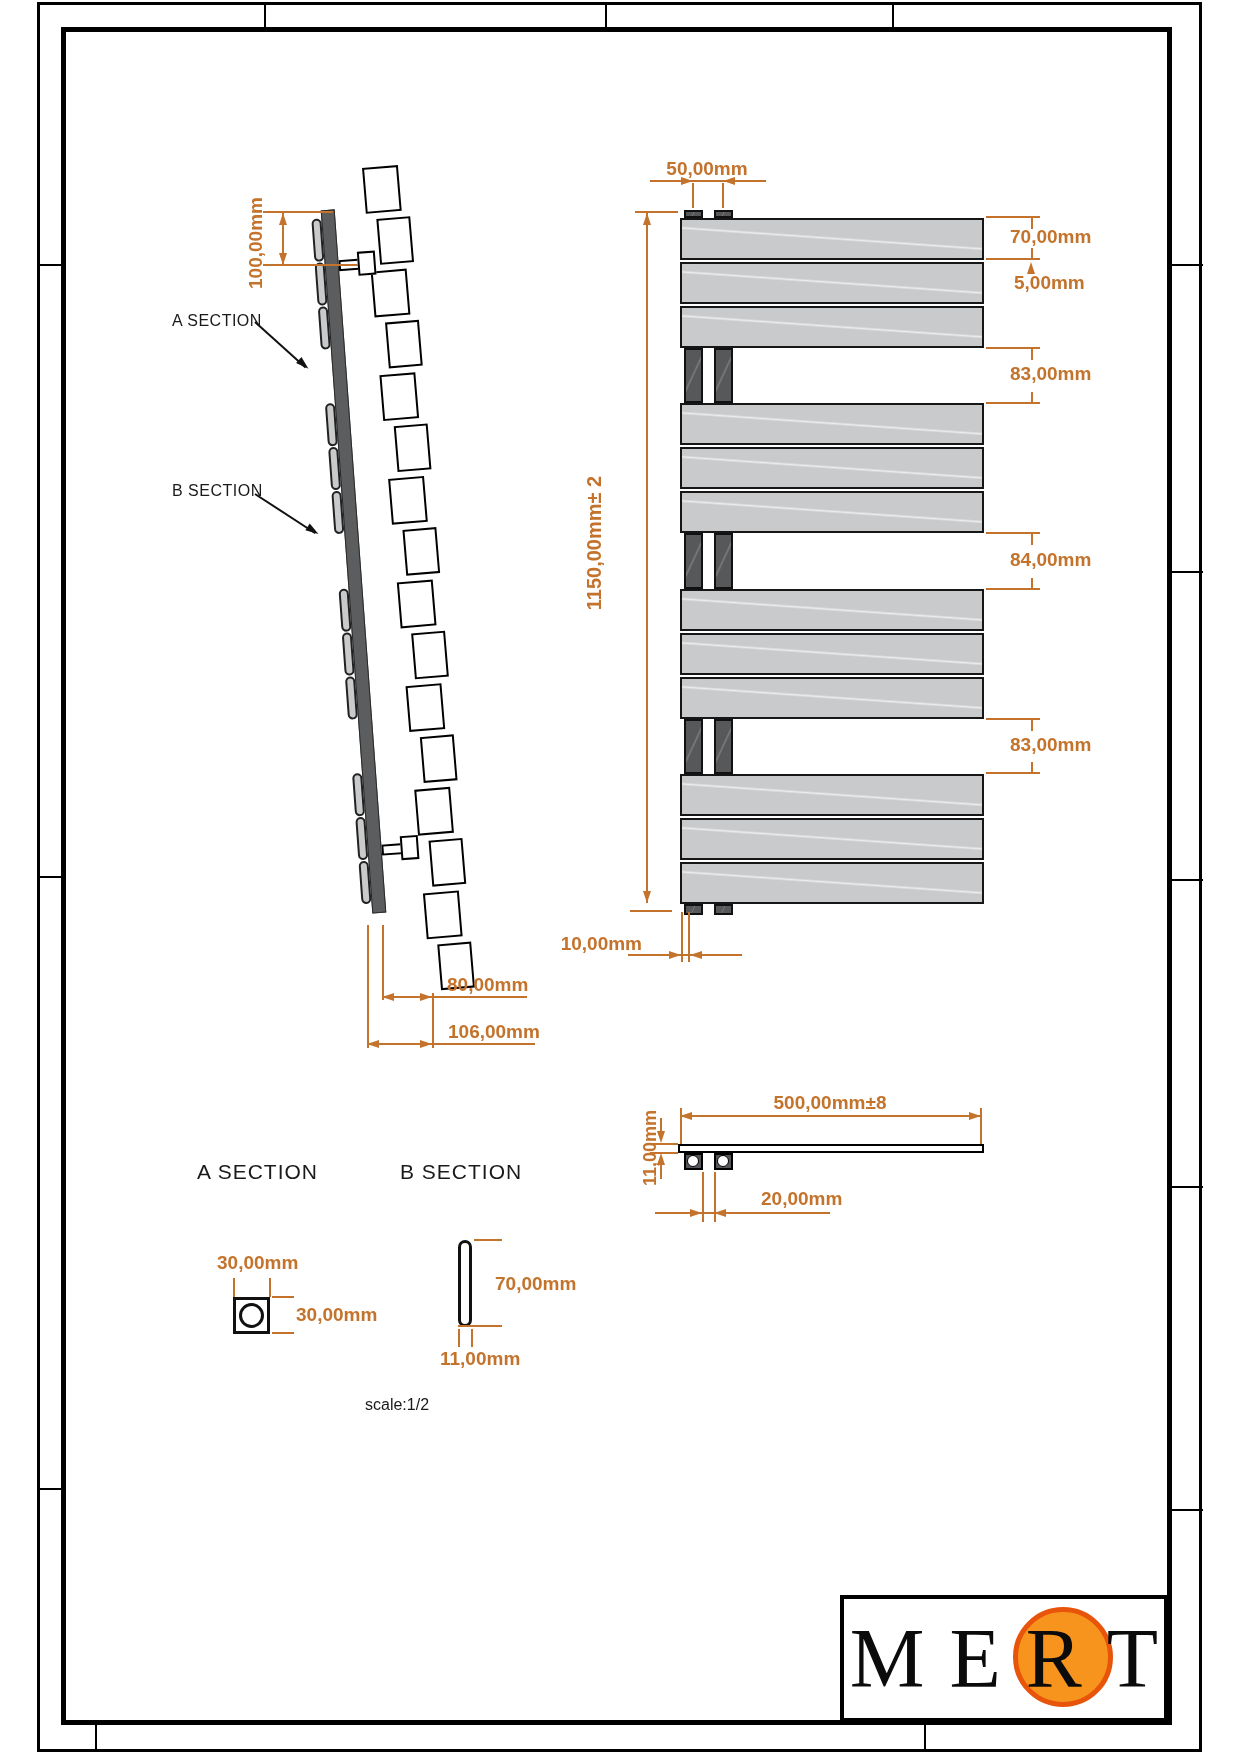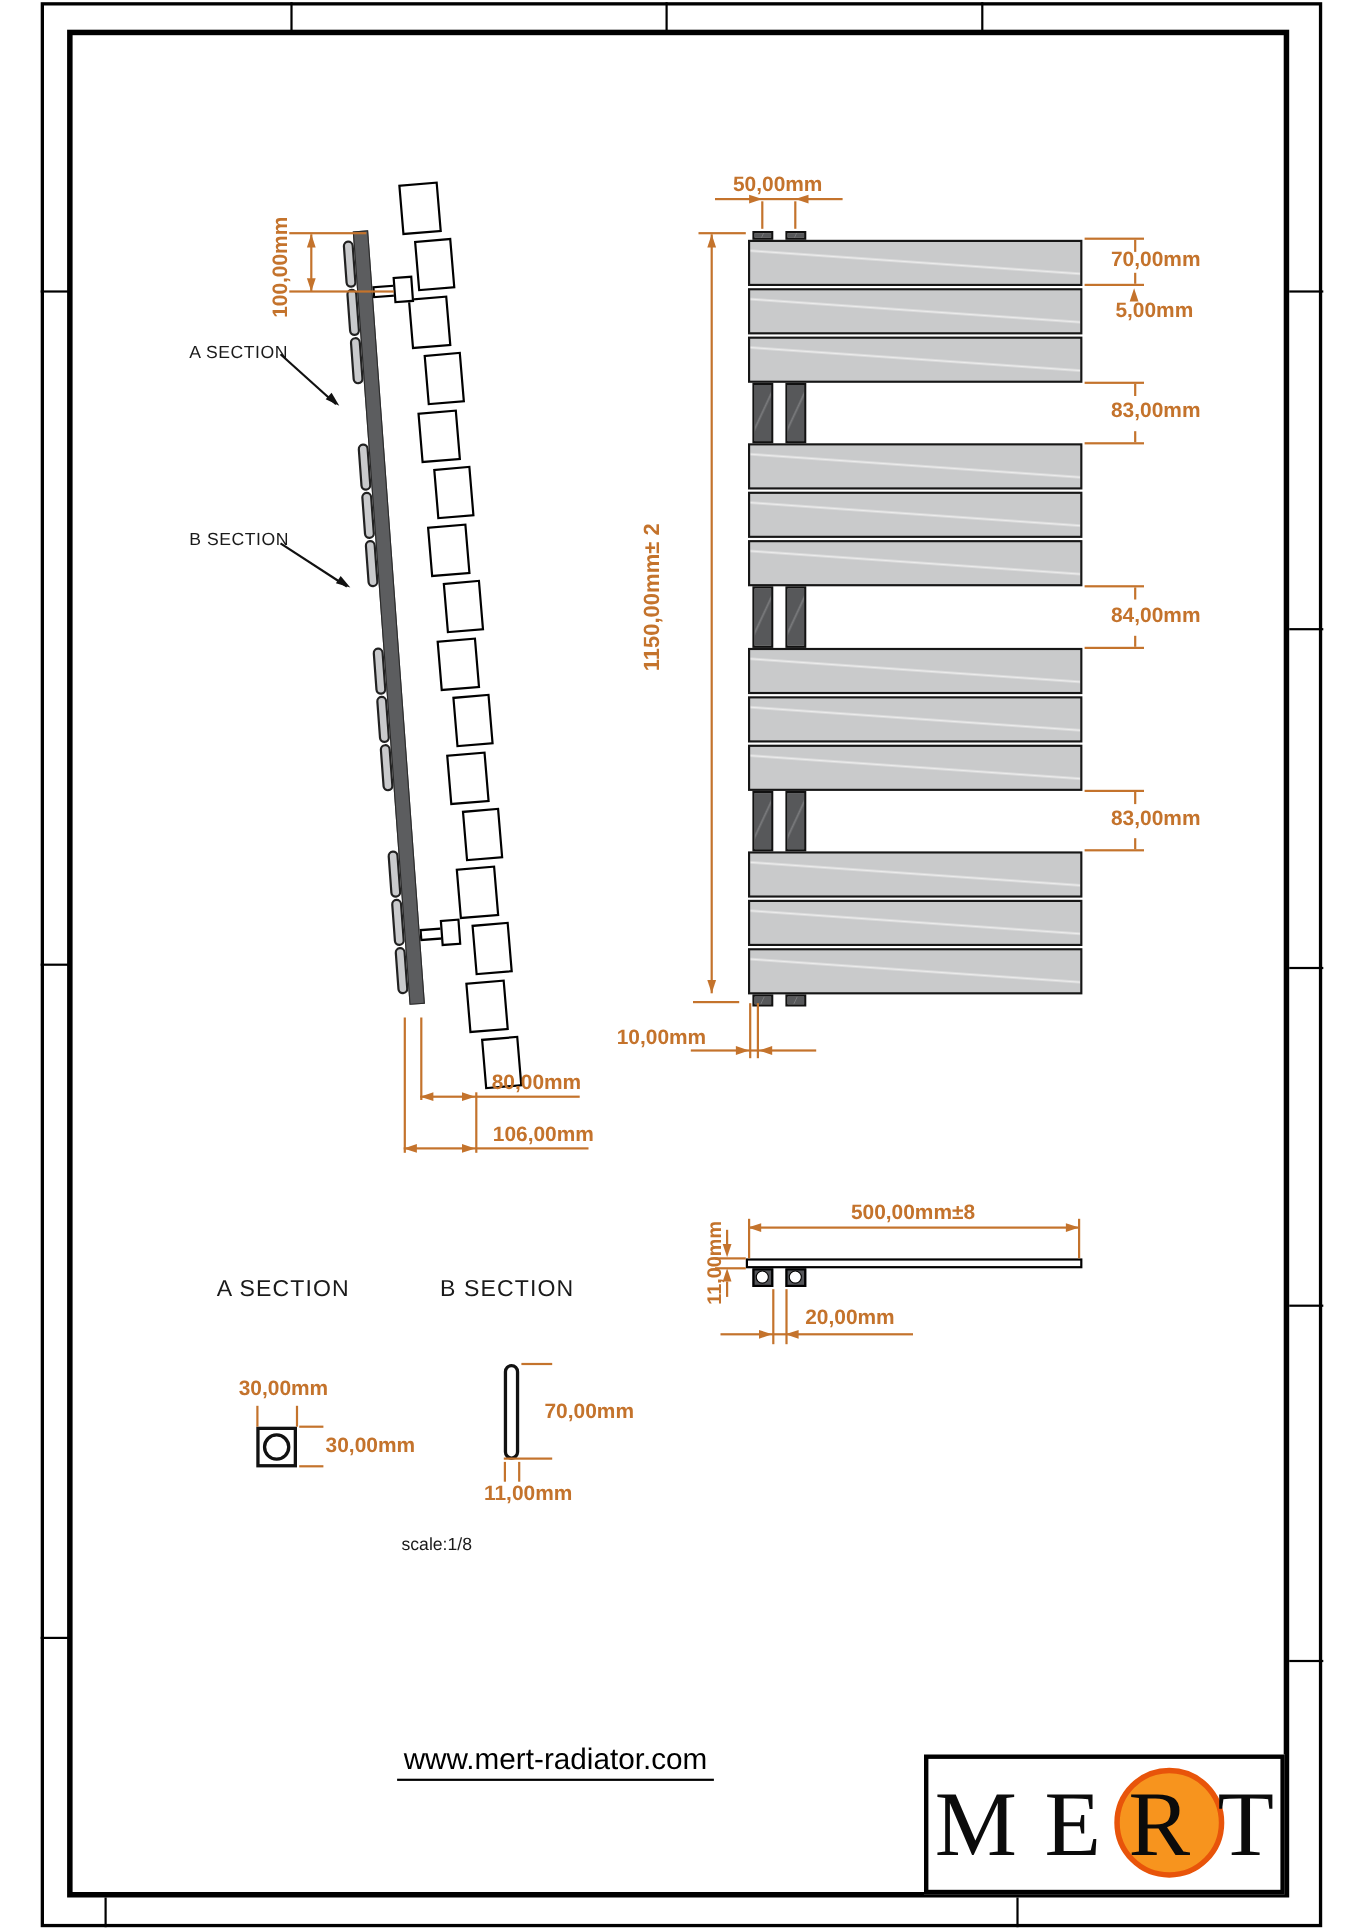--- a/index.html
+++ b/index.html
@@ -231,21 +231,21 @@
   <div class="dl" style="left:980px;top:1108px;width:2px;height:36px"></div>
 
   <div class="dimtxt vtext abs" style="left:650px;top:1148px;font-size:18px">11,00mm</div>
   <div class="dl" style="left:660px;top:1118px;width:2px;height:14px"></div>
   <div class="ar ar-d" style="left:657px;top:1131px"></div>
   <div class="ar ar-u" style="left:657px;top:1153px"></div>
   <div class="dl" style="left:660px;top:1165px;width:2px;height:14px"></div>
   <div class="dl" style="left:650px;top:1143px;width:28px;height:2px"></div>
   <div class="dl" style="left:650px;top:1152px;width:28px;height:2px"></div>
 
-  <div class="dimtxt" style="left:732px;top:1188px">20,00mm</div>
+  <div class="dimtxt" style="left:761px;top:1188px">20,00mm</div>
   <div class="dl" style="left:702px;top:1172px;width:2px;height:50px"></div>
   <div class="dl" style="left:714px;top:1172px;width:2px;height:50px"></div>
   <div class="dl" style="left:655px;top:1212px;width:175px;height:2px"></div>
   <div class="ar ar-r" style="left:690px;top:1209px"></div>
   <div class="ar ar-l" style="left:714px;top:1209px"></div>
 
   <div class="blk" style="left:197px;top:1160px;font-size:21px;letter-spacing:1px">A SECTION</div>
   <div class="blk" style="left:400px;top:1160px;font-size:21px;letter-spacing:1px">B SECTION</div>
 
   <div class="dsq">
@@ -259,25 +259,22 @@
   <div class="dimtxt" style="left:296px;top:1304px">30,00mm</div>
 
   <div class="dcap"></div>
   <div class="dl" style="left:474px;top:1239px;width:28px;height:2px"></div>
   <div class="dl" style="left:458px;top:1325px;width:44px;height:2px"></div>
   <div class="dimtxt" style="left:495px;top:1273px">70,00mm</div>
   <div class="dl" style="left:458px;top:1329px;width:2px;height:18px"></div>
   <div class="dl" style="left:471px;top:1329px;width:2px;height:18px"></div>
   <div class="dimtxt" style="left:440px;top:1348px">11,00mm</div>
 
-  <div class="blk" style="left:365px;top:1396px;font-size:16px">scale:1/8</div>
-
-  <div class="site">
-    <span>www.mert-radiator.com</span>
-  </div>
+  <div class="blk" style="left:365px;top:1396px;font-size:16px">scale:1/2</div>
+
   <div class="logo">
     <div class="ring"></div>
     <span class="ltr">M</span>
     <span class="ltr">E</span>
     <span class="ltr">R</span>
     <span class="ltr">T</span>
   </div>
 
 </div>
 

